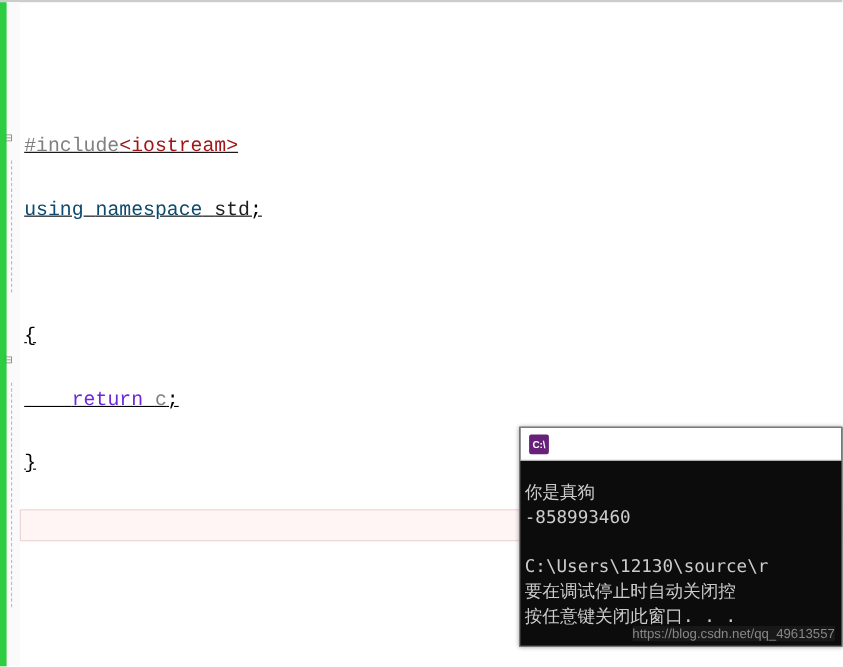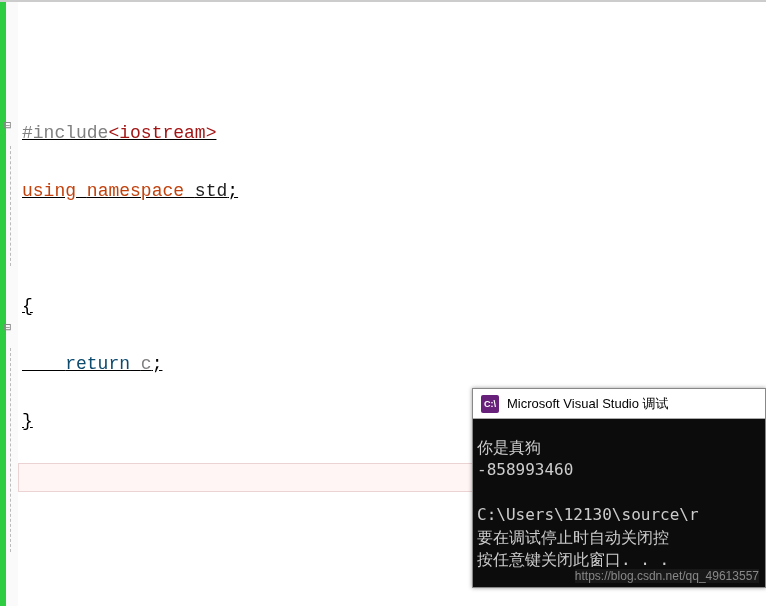--- a/index.html
+++ b/index.html
@@ -62,28 +62,28 @@
       background: rgba(255,200,200,0.18);
       border: 1px solid rgba(200,150,150,0.35);
       position: absolute;
       left: 0;
       right: 0;
       height: 29px;
       z-index: 0;
     }
     .code-text { position: relative; z-index: 1; }
     .tok-pp { color: #808080; }
-    .tok-kw { color: #c2410c; }
+    .tok-kw { color: #0c4a6e; }
     .tok-type { color: #0000ff; }
     .tok-ident { color: #1f1f1f; }
     .tok-var { color: #808080; }
     .tok-func { color: #000000; font-weight: bold; }
     .tok-op { color: #000000; }
     .tok-punct { color: #000000; }
-    .tok-return { color: #0c4a6e; }
+    .tok-return { color: #6d28d9; }
     .tok-incname { color: #a31515; }
 
     .console-window {
       position: absolute;
       right: 0;
       top: 388px;
       width: 294px;
       height: 200px;
       background: #0c0c0c;
       border: 1px solid #888;
@@ -164,21 +164,20 @@
 
 
 
     </div>
   </div>
 </div>
 
 <div class="console-window">
   <div class="titlebar">
     <div class="titlebar-icon">C:\</div>
-    <span>Microsoft Visual Studio 调试</span>
   </div>
   <div class="console-body"><span>你是真狗</span>
 <span>-858993460</span>
 <span></span>
 <span>C:\Users\12130\source\r</span>
 <span>要在调试停止时自动关闭控</span>
 <span>按任意键关闭此窗口. . .</span></div>
   <div class="watermark">https://blog.csdn.net/qq_49613557</div>
 </div>
 

